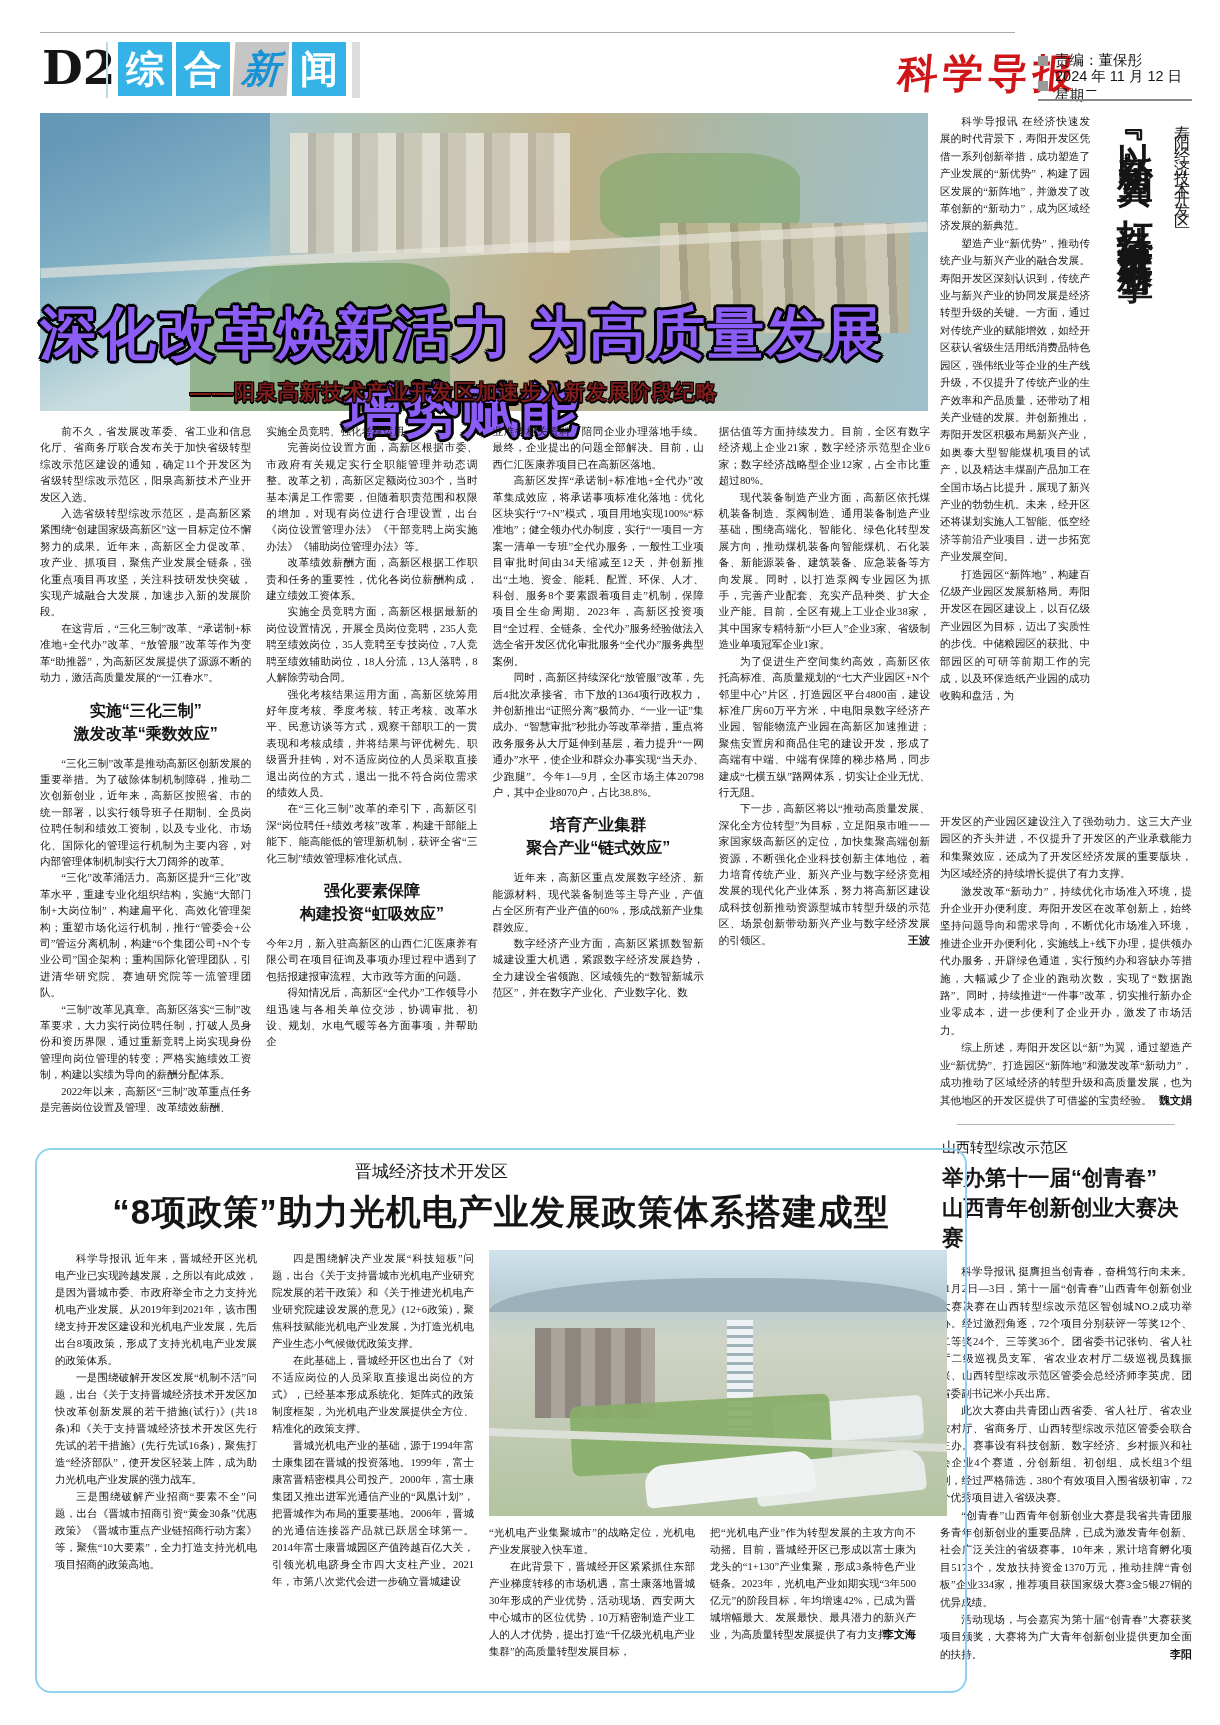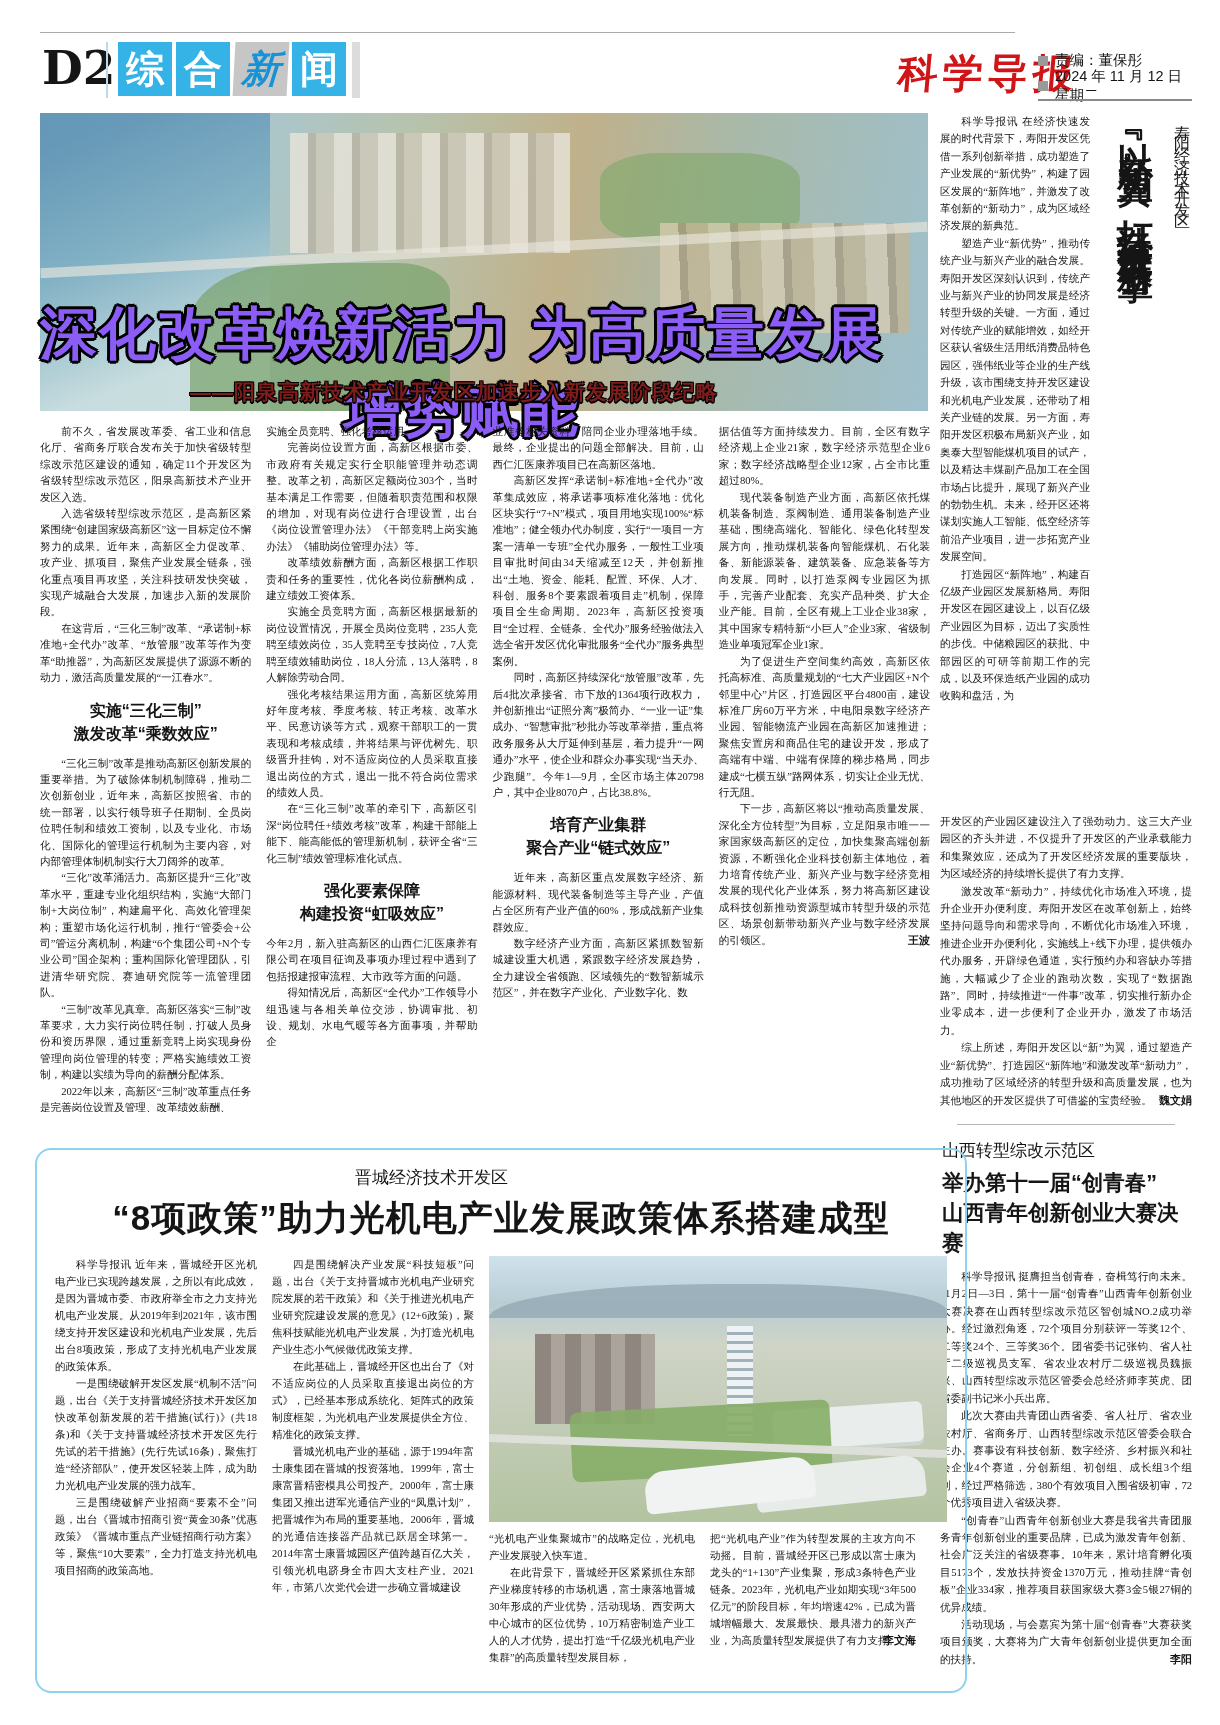--- a/index.html
+++ b/index.html
@@ -52,25 +52,25 @@
   .sy-top{display:flex;height:694px;}
   .sy-colA{width:150px;overflow:hidden;}
   .sy-colA p,.sy-bottom p,.cq-body p{margin:0;font-size:10.6px;line-height:17.4px;text-align:justify;text-indent:2em;}
   .vert{writing-mode:vertical-rl;text-orientation:upright;}
   .sy-head{width:70px;margin-left:8px;font-family:"Liberation Sans",sans-serif;font-weight:bold;
      font-size:36px;letter-spacing:6px;line-height:66px;}
   .sy-kicker{width:24px;font-size:16px;letter-spacing:11px;margin-left:0;height:400px;
      font-family:"Liberation Sans",sans-serif;}
   .sy-bottom{margin-top:6px;}
   .rail-div{width:218px;height:1px;background:#b5b5b5;margin:16px auto 14px;}
-  .cq-kicker{font-family:"Liberation Sans",sans-serif;font-size:17px;margin:0 0 6px 2px;}
+  .cq-kicker{font-family:"Liberation Sans",sans-serif;font-size:14px;margin:0 0 6px 2px;}
   .cq-head{font-family:"Liberation Sans",sans-serif;font-weight:bold;font-size:21.5px;line-height:30px;margin:0 0 10px 2px;}
   
   .jc-box{left:35px;top:1148px;width:932px;height:545px;border:2px solid #8fd2f0;border-radius:16px;
-     box-sizing:border-box;padding:16px 18px 0 18px;}
+     box-sizing:border-box;padding:10px 18px 0 18px;}
   .jc-kicker{font-family:"Liberation Sans",sans-serif;font-size:17px;margin-left:300px;}
   .jc-head{font-family:"Liberation Sans",sans-serif;font-weight:bold;font-size:35px;letter-spacing:1px;
      text-align:center;margin:6px 0 14px;}
   .jc-body{display:flex;gap:15px;}
   .jc-col{width:202px;flex:0 0 auto;overflow:hidden;}
   .jc-col p,.jc-sub p{margin:0;font-size:10.5px;line-height:17px;text-align:justify;text-indent:2em;}
   .jc-right{flex:1 1 auto;display:flex;flex-direction:column;}
   .jc-photo{position:relative;width:100%;height:266px;overflow:hidden;
      background:linear-gradient(#cfe2ed 0%,#b9cdd4 18%,#cfd4c6 34%,#c4ccb8 60%,#b3c4a0 100%);}
   .jp-hill{position:absolute;left:0;top:28px;width:100%;height:34px;background:#93a9b4;border-radius:50% 40% 0 0/100% 80% 0 0;opacity:.8;}
@@ -179,21 +179,21 @@
         <p>下一步，高新区将以“推动高质量发展、深化全方位转型”为目标，立足阳泉市唯一一家国家级高新区的定位，加快集聚高端创新资源，不断强化企业科技创新主体地位，着力培育传统产业、新兴产业与数字经济竞相发展的现代化产业体系，努力将高新区建设成科技创新推动资源型城市转型升级的示范区、场景创新带动新兴产业与数字经济发展的引领区。</p>
       </div>
     <div class="author">王波</div>
   </div>
 </div>
 
 <div class="abs rail">
   <div class="sy-top">
     <div class="sy-colA">
         <p>科学导报讯 在经济快速发展的时代背景下，寿阳开发区凭借一系列创新举措，成功塑造了产业发展的“新优势”，构建了园区发展的“新阵地”，并激发了改革创新的“新动力”，成为区域经济发展的新典范。</p>
-        <p>塑造产业“新优势”，推动传统产业与新兴产业的融合发展。寿阳开发区深刻认识到，传统产业与新兴产业的协同发展是经济转型升级的关键。一方面，通过对传统产业的赋能增效，如经开区获认省级生活用纸消费品特色园区，强伟纸业等企业的生产线升级，该市围绕支持开发区建设和光机电产业发展，还带动了相关产业链的发展。另一方面，寿阳开发区积极布局新兴产业，如奥泰大型智能煤机项目的试产，以及精达丰煤副产品加工在全国市场占比提升，展现了新兴产业的勃勃生机。未来，经开区还将谋划实施人工智能、低空经济等前沿产业项目，进一步拓宽产业发展空间。</p>
+        <p>塑造产业“新优势”，推动传统产业与新兴产业的融合发展。寿阳开发区深刻认识到，传统产业与新兴产业的协同发展是经济转型升级的关键。一方面，通过对传统产业的赋能增效，如经开区获认省级生活用纸消费品特色园区，强伟纸业等企业的生产线升级，不仅提升了传统产业的生产效率和产品质量，还带动了相关产业链的发展。并创新推出，寿阳开发区积极布局新兴产业，如奥泰大型智能煤机项目的试产，以及精达丰煤副产品加工在全国市场占比提升，展现了新兴产业的勃勃生机。未来，经开区还将谋划实施人工智能、低空经济等前沿产业项目，进一步拓宽产业发展空间。</p>
         <p>打造园区“新阵地”，构建百亿级产业园区发展新格局。寿阳开发区在园区建设上，以百亿级产业园区为目标，迈出了实质性的步伐。中储粮园区的获批、中部园区的可研等前期工作的完成，以及环保造纸产业园的成功收购和盘活，为</p>
       </div>
     <div class="sy-head vert">以『新』为翼　打造经济发展新引擎</div>
     <div class="sy-kicker vert">寿阳经济技术开发区</div>
   </div>
   <div class="sy-bottom cont">
       <p>开发区的产业园区建设注入了强劲动力。这三大产业园区的齐头并进，不仅提升了开发区的产业承载能力和集聚效应，还成为了开发区经济发展的重要版块，为区域经济的持续增长提供了有力支撑。</p>
       <p>激发改革“新动力”，持续优化市场准入环境，提升企业开办便利度。寿阳开发区在改革创新上，始终坚持问题导向和需求导向，不断优化市场准入环境，推进企业开办便利化，实施线上+线下办理，提供领办代办服务，开辟绿色通道，实行预约办和容缺办等措施，大幅减少了企业的跑动次数，实现了“数据跑路”。同时，持续推进“一件事”改革，切实推行新办企业零成本，进一步便利了企业开办，激发了市场活力。</p>
       <p>综上所述，寿阳开发区以“新”为翼，通过塑造产业“新优势”、打造园区“新阵地”和激发改革“新动力”，成功推动了区域经济的转型升级和高质量发展，也为其他地区的开发区提供了可借鉴的宝贵经验。</p>
     </div>

